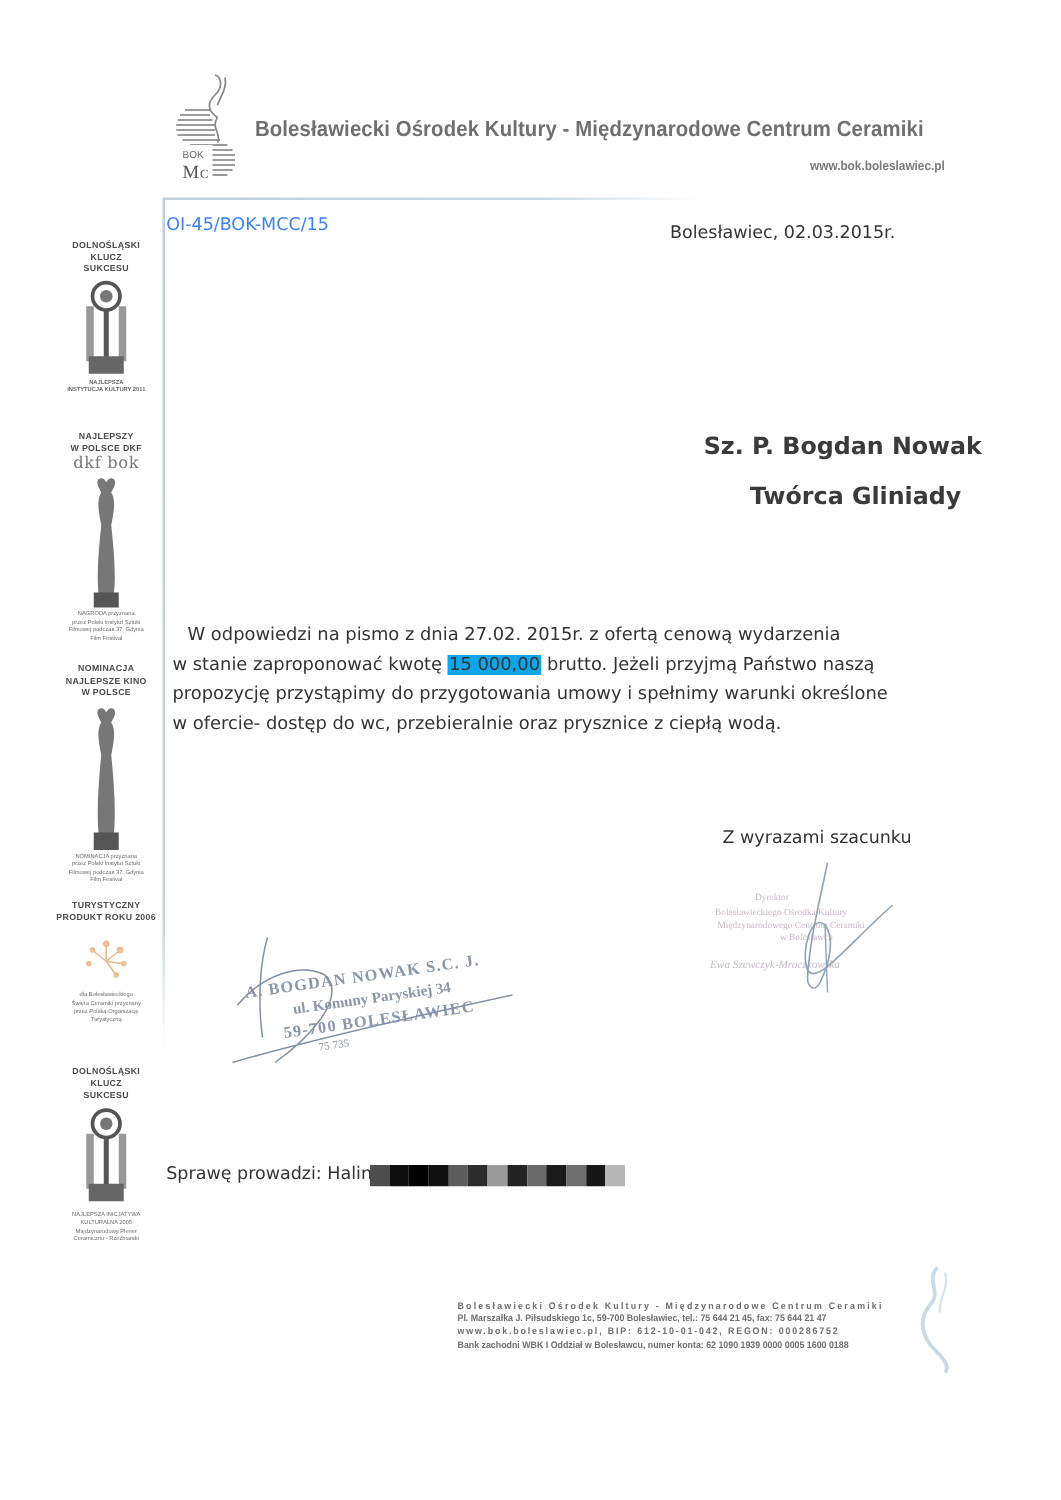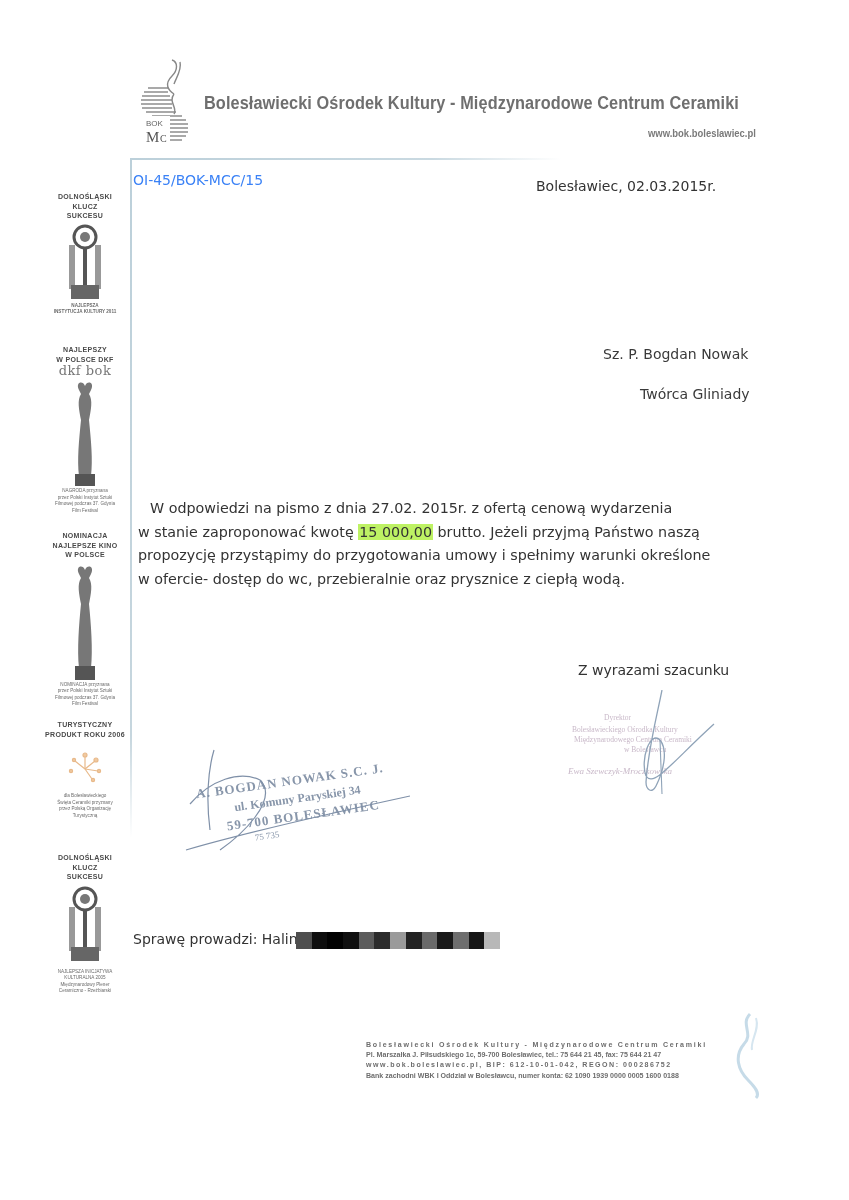--- a/index.html
+++ b/index.html
@@ -24,30 +24,30 @@
   
   .frame-h { left: 131px; top: 158px; width: 430px; height: 2px;
     background: linear-gradient(to right, #bcd0da, #c9d9e1 70%, rgba(255,255,255,0)); }
   .frame-v { left: 130px; top: 158px; width: 2px; height: 680px;
     background: linear-gradient(to bottom, #bcd0da, #c6d6de 85%, rgba(255,255,255,0)); }
 
   
   .ref { left: 133px; top: 172px; font-size: 14px; color: #3b82f6; }
   .date { left: 536px; top: 178px; font-size: 14px; color: #333; }
 
-  .recipient { font-size: 14px; font-weight: normal; color: #3a3a3a; white-space: nowrap; margin-left: 40px; }
+  .recipient { font-size: 19px; font-weight: bold; color: #3a3a3a; white-space: nowrap; }
   .recipient.r1 { left: 563px; top: 346px; }
   .recipient.r2 { left: 600px; top: 386px; }
 
   .body-text {
     left: 138px; top: 497px; width: 600px; font-size: 14.3px; line-height: 23.5px; color: #333;
   }
   .body-text .line { display: block; white-space: nowrap; }
   .body-text .indent { padding-left: 12px; }
-  .highlight { background: #bef264; padding: 0 1px; }
+  .highlight { background: #0ea5e9; padding: 0 1px; }
 
   .closing { left: 578px; top: 662px; font-size: 14px; color: #333; }
 
   .case-handler { left: 133px; top: 931px; font-size: 14px; color: #333; white-space: nowrap; }
   .redacted { left: 296px; top: 932px; width: 204px; height: 17px; display: flex; }
   .redacted span { flex: 1; height: 100%; }
 
   
   .award { position: absolute; width: 110px; text-align: center; }
   .award-title {

